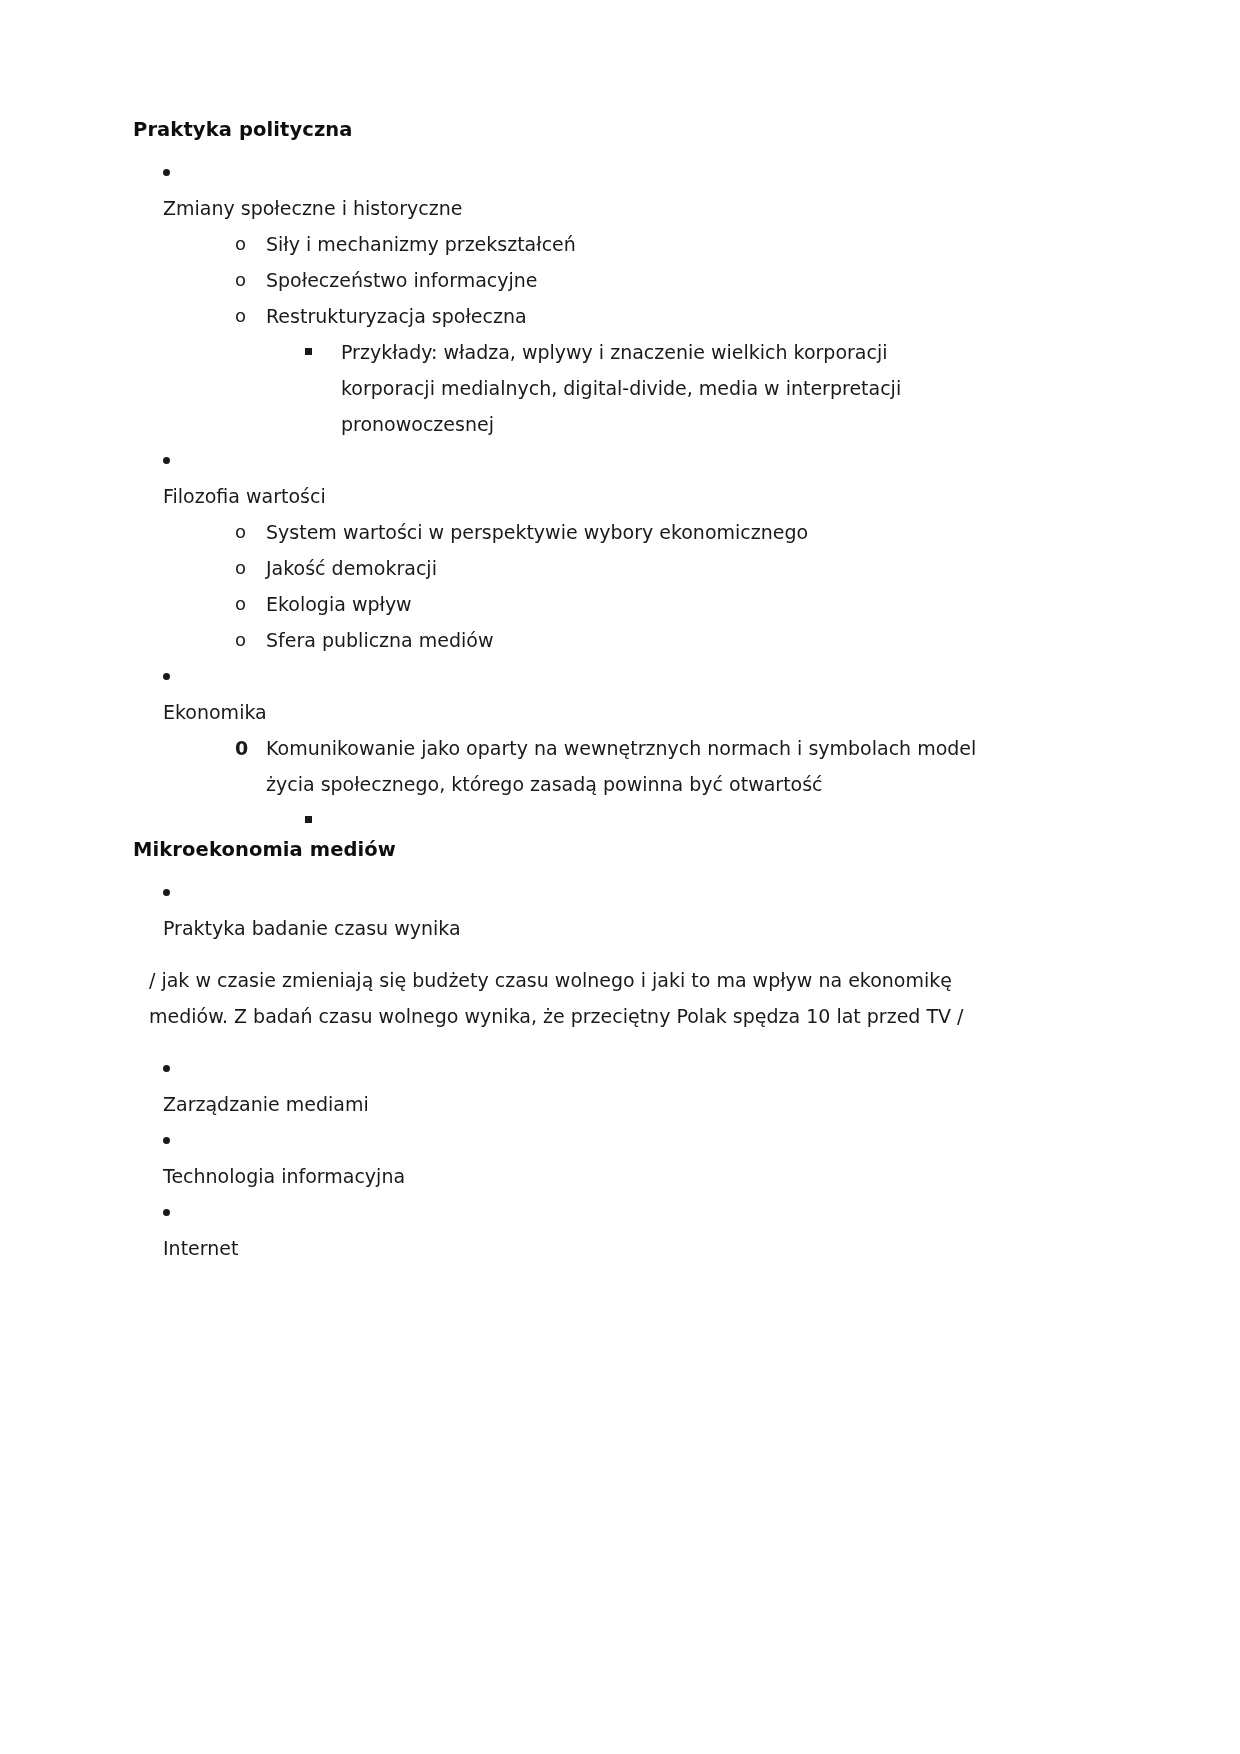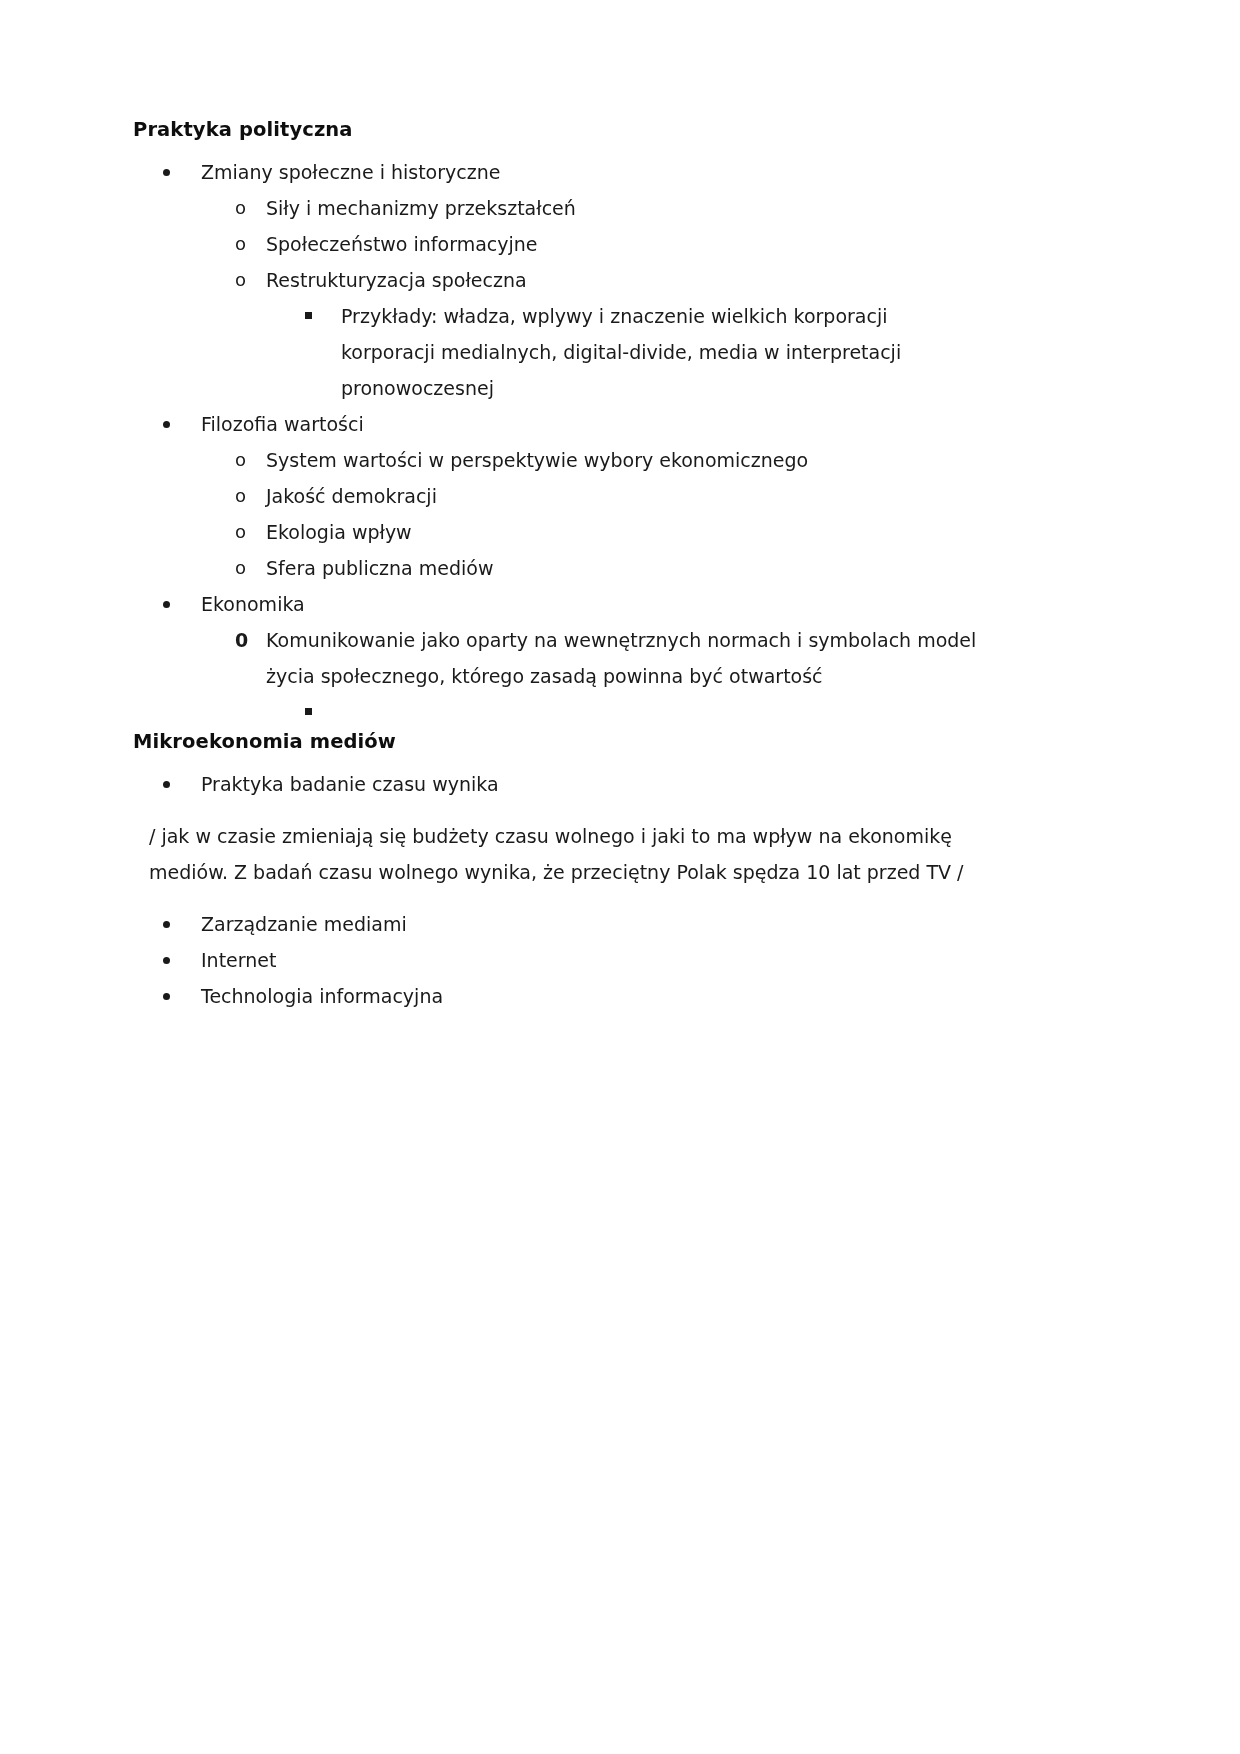--- a/index.html
+++ b/index.html
@@ -55,21 +55,21 @@
     text-align: left;
     color: #1a1a1a;
     user-select: none;
   }
   .text {
     flex: 1 1 auto;
     white-space: pre-wrap;
   }
 
   
-  .lvl1 { padding-left: 30px; }
+  .lvl1 { padding-left: 30px; flex-direction: column; }
   .lvl1 .marker {
     width: 38px;
     font-size: 19px;
     line-height: 36px;
   }
   .lvl1 .marker .dot {
     display: inline-block;
     width: 7px;
     height: 7px;
     border-radius: 50%;
@@ -198,22 +198,22 @@
 
     <p class="plain-par">/ jak w czasie zmieniają się budżety czasu wolnego i jaki to ma wpływ na ekonomikę mediów. Z badań czasu wolnego wynika, że przeciętny Polak spędza 10 lat przed TV /</p>
 
     <div class="row lvl1">
       <span class="marker"><span class="dot"></span></span>
       <span class="text">Zarządzanie mediami</span>
     </div>
 
     <div class="row lvl1">
       <span class="marker"><span class="dot"></span></span>
+      <span class="text">Technologia informacyjna</span>
+    </div>
+
+    <div class="row lvl1">
+      <span class="marker"><span class="dot"></span></span>
       <span class="text">Internet</span>
-    </div>
-
-    <div class="row lvl1">
-      <span class="marker"><span class="dot"></span></span>
-      <span class="text">Technologia informacyjna</span>
     </div>
 
   </div>
 </div>
 
 </body></html>

